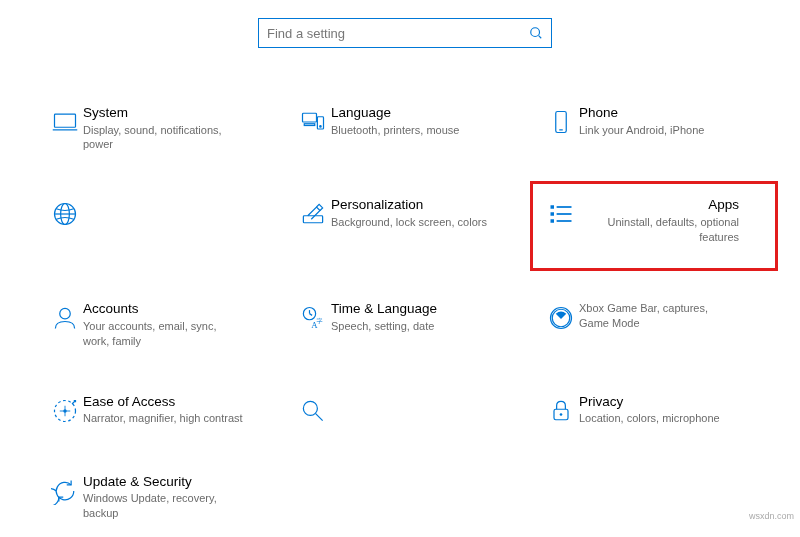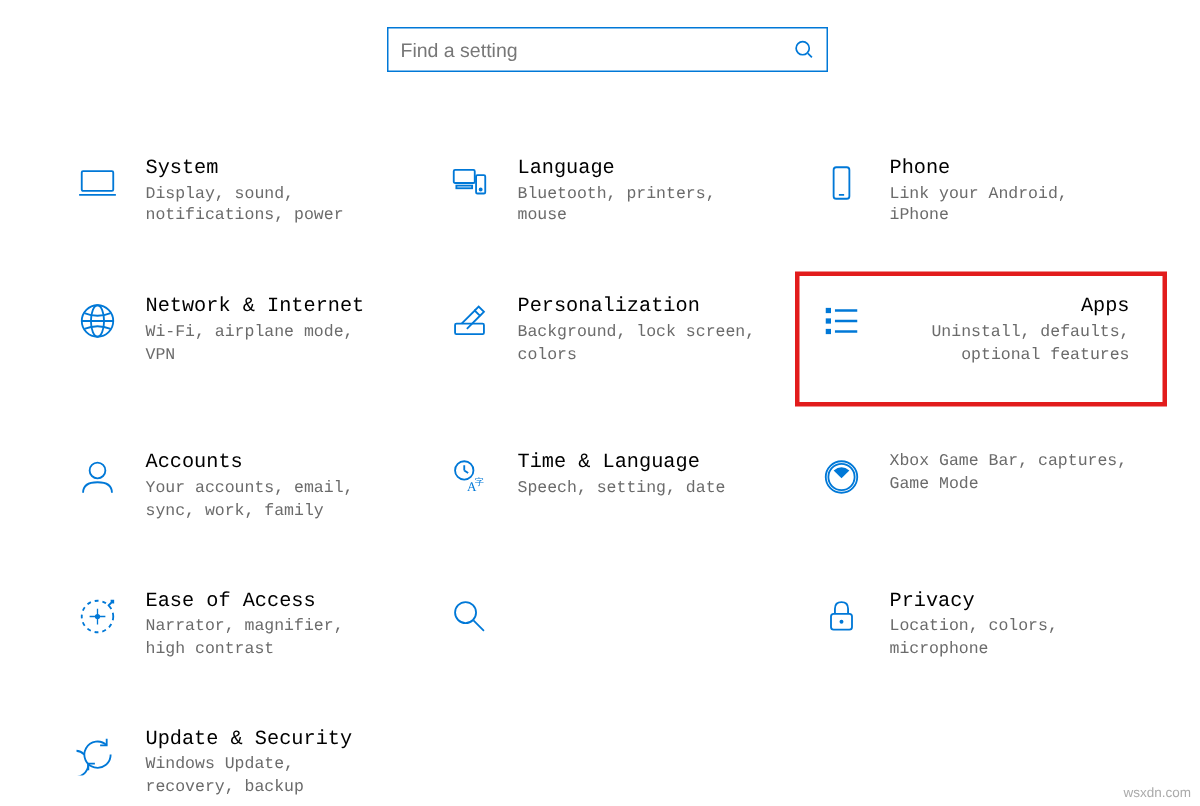--- a/index.html
+++ b/index.html
@@ -8,25 +8,25 @@
     .search-box { display: flex; align-items: center; width: 294px; height: 30px; border: 1px solid #0078d7; padding: 0 8px; }
     .search-box input { border: none; outline: none; flex: 1; font-size: 13px; color: #666; font-family: inherit; }
     .search-box input::placeholder { color: #777; }
     .search-icon { width: 14px; height: 14px; color: #0078d7; }
 
     .grid { display: grid; grid-template-columns: repeat(3, 230px); column-gap: 18px; row-gap: 32px; width: 726px; margin: 50px auto 0; padding-left: 6px; }
     .tile { display: flex; align-items: flex-start; cursor: pointer; padding: 6px 4px; position: relative; }
     .tile.highlight { outline: 3px solid #e21c1c; outline-offset: 6px; padding-bottom: 18px; text-align: right; }
     .icon-box { width: 36px; height: 36px; flex-shrink: 0; color: #0078d7; display: flex; align-items: center; justify-content: center; }
     .icon-box svg { width: 28px; height: 28px; stroke: currentColor; fill: none; stroke-width: 1.4; }
-    .tile-text { margin-left: 14px; padding-top: 0; font-family: Liberation Mono, monospace; }
+    .tile-text { padding-top: 0; }
     .tile-title { font-size: 13.5px; color: #000; font-weight: 400; line-height: 1.3; }
     .tile-sub { font-size: 11px; color: #6b6b6b; line-height: 1.35; margin-top: 1px; max-width: 160px; }
 
-    .watermark { position: absolute; right: 6px; bottom: 4px; font-size: 9px; color: #aaa; font-family: Arial, sans-serif; }
+    .watermark { position: absolute; right: 6px; bottom: 16px; font-size: 9px; color: #aaa; font-family: Arial, sans-serif; }
   </style>
 </head>
 <body>
 
 <div class="search-wrap">
   <div class="search-box">
     <input type="text" placeholder="Find a setting" style="">
     <svg class="search-icon" viewBox="0 0 16 16">
       <circle cx="7" cy="7" r="5" fill="none" stroke="currentColor" stroke-width="1.3"></circle>
       <line x1="11" y1="11" x2="14" y2="14" stroke="currentColor" stroke-width="1.3"></line>
@@ -76,24 +76,20 @@
     <div class="tile">
       <div class="icon-box">
         <svg viewBox="0 0 32 32">
           <circle cx="16" cy="16" r="12"></circle>
           <ellipse cx="16" cy="16" rx="5" ry="12"></ellipse>
           <line x1="4" y1="16" x2="28" y2="16"></line>
           <path d="M6 10 Q16 14 26 10" fill="none"></path>
           <path d="M6 22 Q16 18 26 22" fill="none"></path>
         </svg>
       </div>
-      <div class="tile-text">
-        <div class="tile-title">Network &amp; Internet</div>
-        <div class="tile-sub">Wi-Fi, airplane mode, VPN</div>
-      </div>
     </div>
     <div class="tile">
       <div class="icon-box">
         <svg viewBox="0 0 32 32">
           <rect x="5" y="18" width="22" height="8" rx="1"></rect>
           <path d="M10 18 L20 8 L24 12 L14 22"></path>
           <path d="M20 8 L23 5 L27 9 L24 12"></path>
         </svg>
       </div>
       <div class="tile-text">

